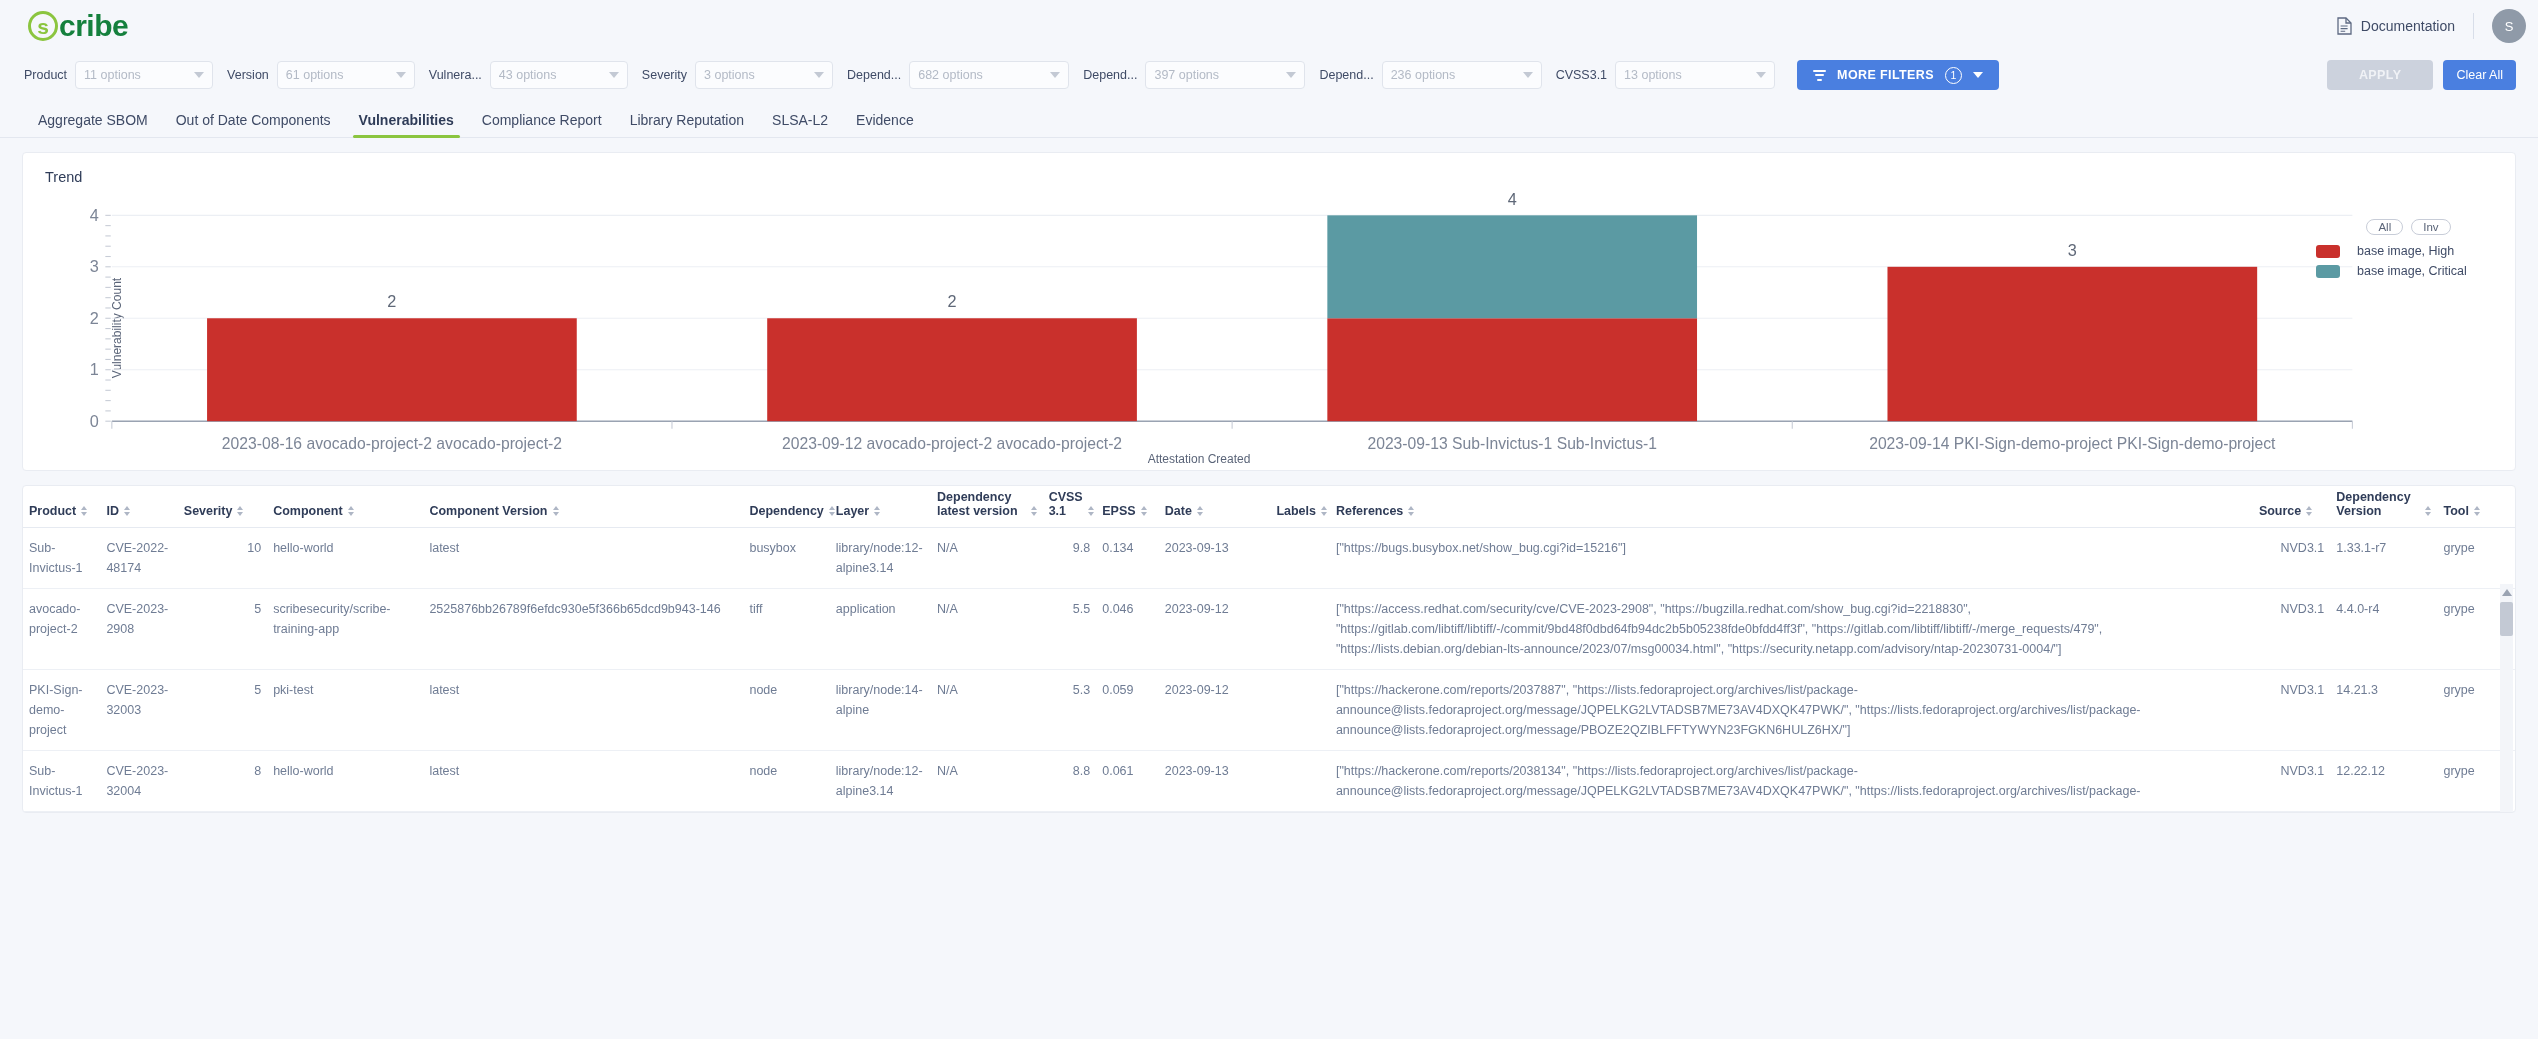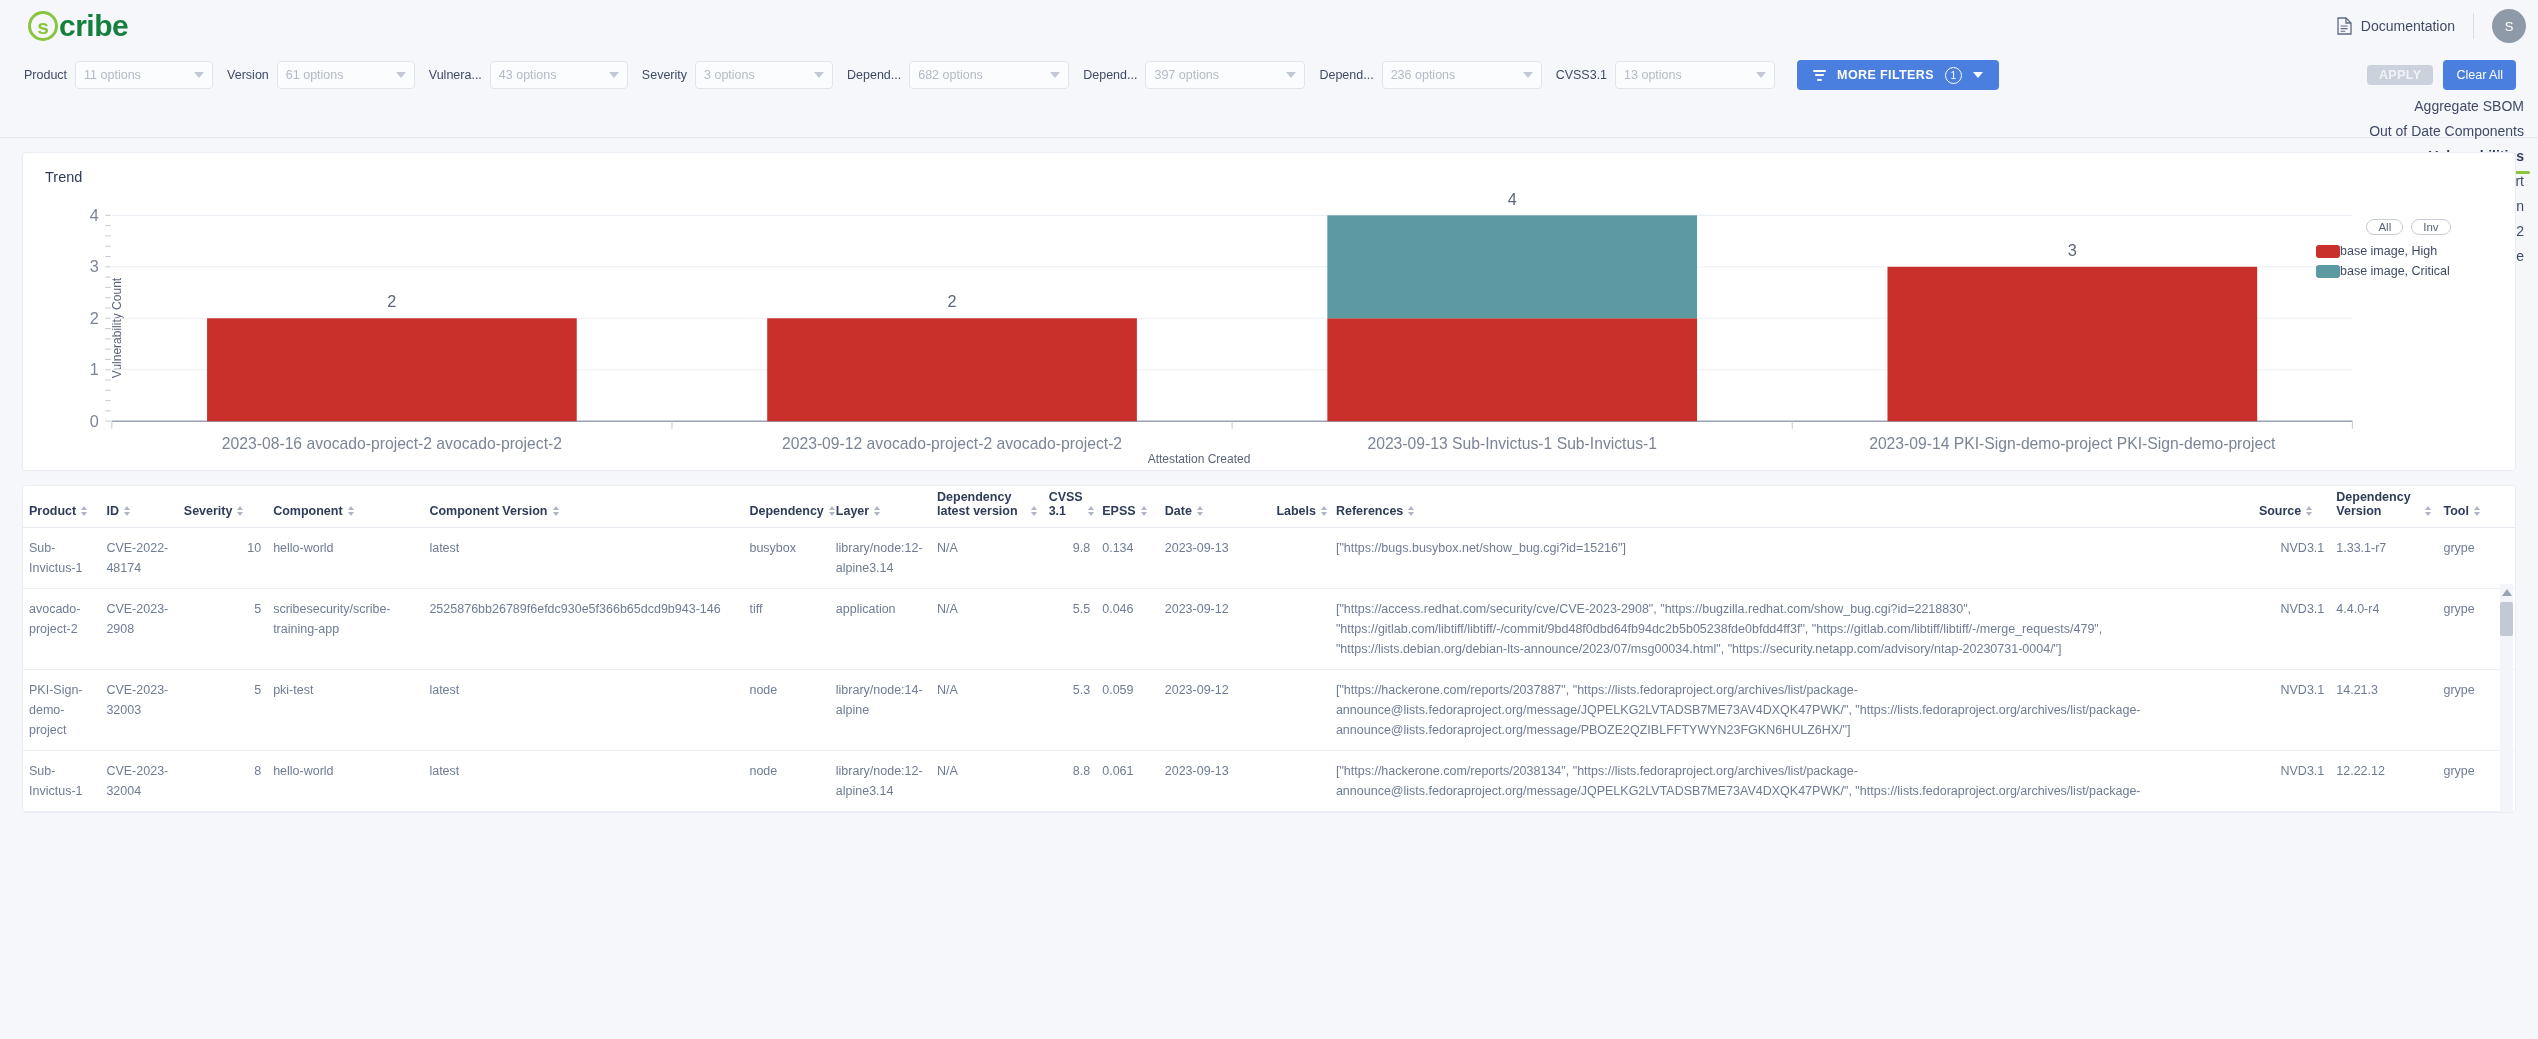--- a/index.html
+++ b/index.html
@@ -79,36 +79,36 @@
   .mf-icon i { display:block; height:2px; background:#fff; border-radius:1px; }
   .mf-icon i:nth-child(1){ width:13px;} .mf-icon i:nth-child(2){ width:9px;} .mf-icon i:nth-child(3){ width:5px;}
   .mf-count {
     width: 17px; height: 17px; border-radius: 50%;
     border: 1px solid #ffffff; display:flex; align-items:center; justify-content:center;
     font-size: 10.5px; font-weight: 400;
   }
   .mf-chev { width:0;height:0; border-left:5px solid transparent;border-right:5px solid transparent;border-top:6px solid #fff;}
   .filterbar-right { margin-left: auto; display: flex; align-items: center; gap: 10px; }
   .btn-apply {
-    height: 20px; padding: 0 12px; border-radius: 4px;
+    height: 30px; padding: 0 32px; border-radius: 4px;
     background: #ccd2dd; color: #f0f2f6; font-size: 12.5px; font-weight: 600;
     display: flex; align-items: center; letter-spacing:.4px; cursor: pointer;
   }
   .btn-clear {
     height: 30px; padding: 0 13px; border-radius: 4px;
     background: #4a7fe0; color: #fff; font-size: 12.5px;
     display: flex; align-items: center; cursor: pointer;
   }
 
   
   .tabs {
     display: flex; align-items: flex-end; gap: 0;
     padding: 0 0 0 24px;
     border-bottom: 1px solid #e3e7ef;
-    height: 40px; background: #f5f7fb; flex-direction: column;
+    height: 40px; background: #f5f7fb;
   }
   .tab {
     font-size: 14px; color: #3f4b66; padding: 0 14px 9px 14px;
     cursor: pointer; position: relative; white-space: nowrap;
   }
   .tab.active { color: #2f3c58; font-weight: 600; }
   .tab.active::after {
     content:""; position:absolute; left:8px; right:8px; bottom:-1px;
     height: 3px; background: #8bc53f; border-radius: 2px;
   }
@@ -127,21 +127,21 @@
   .chart-wrap { position: relative; height: 285px; padding: 6px 0 0 0; }
   .chart-area { position: absolute; left: 0; top: 0; right: 0; bottom: 0; }
   .legend {
     position: absolute; right: 14px; top: 34px; width: 185px;
   }
   .legend-toggles { display: flex; gap: 8px; justify-content: center; margin-bottom: 9px; }
   .lg-pill {
     border: 1px solid #c8cdd8; border-radius: 11px; padding: 1px 11px;
     font-size: 11.5px; color: #5a6478; cursor: pointer; background:#fff;
   }
-  .legend-row { display: flex; align-items: center; gap: 0; margin-bottom: 6px; }
+  .legend-row { display: flex; align-items: center; gap: 17px; margin-bottom: 6px; }
   .legend-swatch { width: 24px; height: 13px; border-radius: 3px; }
   .legend-label { font-size: 12.5px; color: #3f4b66; white-space: nowrap; }
   .y-axis-title {
     position: absolute; left: 44px; top: 50%;
     transform: translateY(-50%) rotate(-90deg); transform-origin: center;
     font-size: 12px; color: #5a6478; white-space: nowrap;
   }
   .x-axis-title {
     position: absolute; left: 0; right: 0; bottom: 4px; text-align: center;
     font-size: 12px; color: #5a6478;

